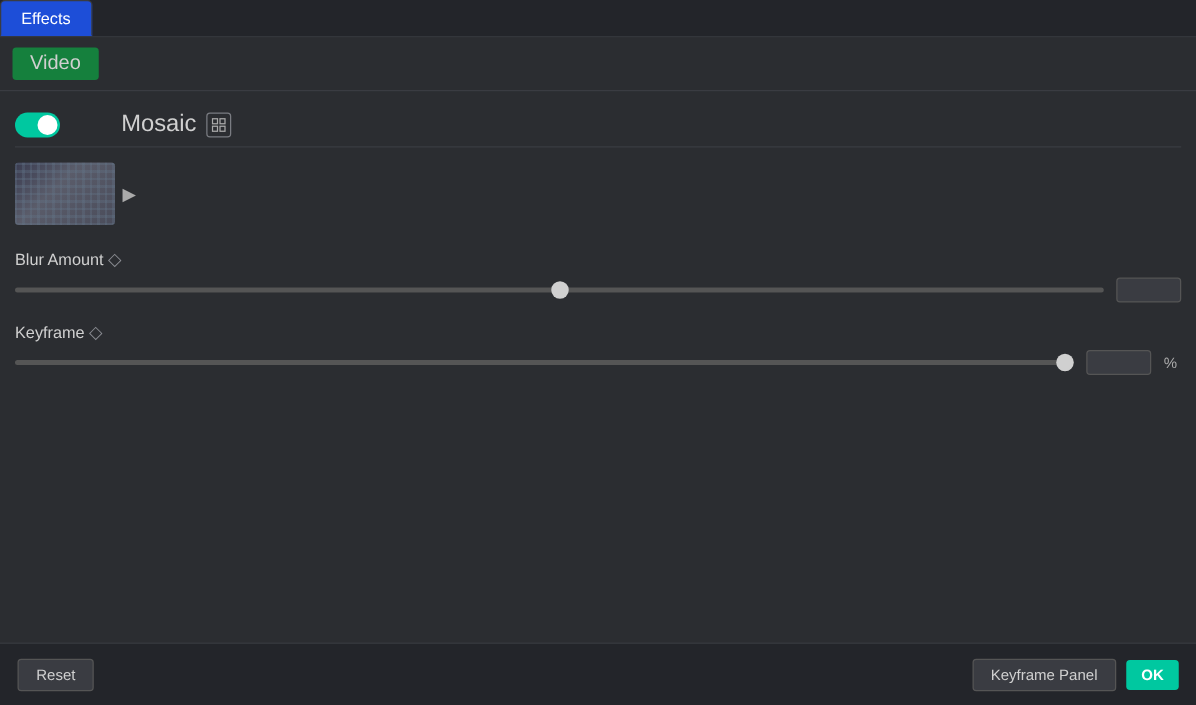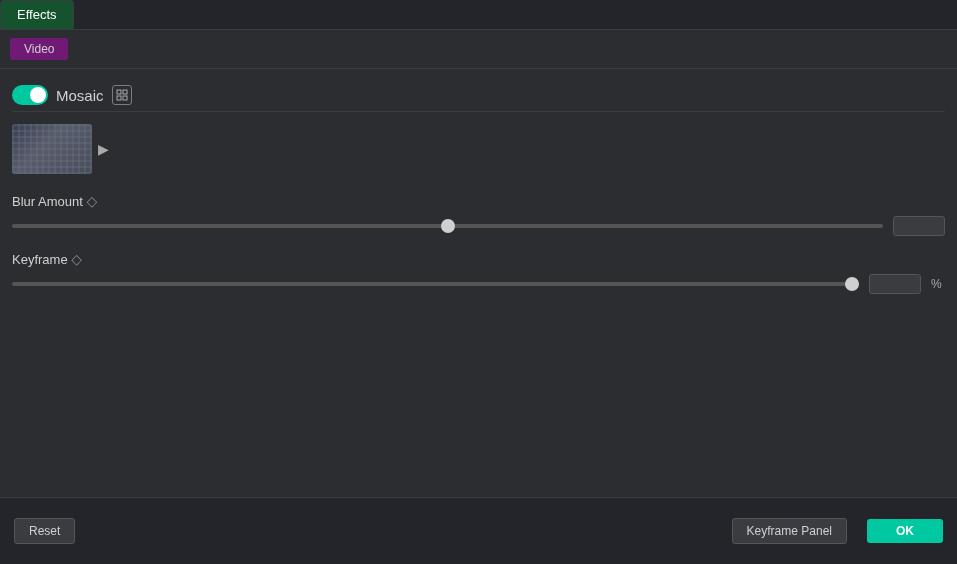--- a/index.html
+++ b/index.html
@@ -19,38 +19,38 @@
       border-bottom: 1px solid #3a3c42;
     }
     .tab {
       padding: 6px 16px;
       font-size: 13px;
       color: #d0d0d0;
       cursor: pointer;
       border: 1px solid transparent;
     }
     .tab.active {
-      background-color: #14532d;
+      background-color: #1d4ed8;
       border-color: #3a3c42 #3a3c42 transparent #3a3c42;
       border-radius: 4px 4px 0 0;
       color: #ffffff;
     }
 
     
     .sub-tab-bar {
       background-color: #2b2d31;
       display: flex;
       padding: 8px 10px;
       border-bottom: 1px solid #3a3c42;
     }
     .sub-tab {
       padding: 4px 14px;
-      font-size: 12px;
-      color: #d0d0d0;
-      background-color: #701a75;
+      font-size: 16px;
+      color: #d0d0d0;
+      background-color: #15803d;
       border-radius: 3px;
       cursor: pointer;
     }
 
     
     .content {
       padding: 10px 12px;
     }
 
     
@@ -79,22 +79,23 @@
       width: 16px;
       height: 16px;
       background: white;
       border-radius: 50%;
       top: 2px;
       left: 18px;
       transition: left 0.2s;
     }
 
     .mosaic-label {
-      font-size: 15px;
-      color: #d0d0d0;
+      font-size: 19px;
+      color: #d0d0d0;
+      margin-left: 41px;
     }
 
     .mosaic-icon {
       width: 20px;
       height: 20px;
       border: 1px solid #7a7c82;
       border-radius: 3px;
       display: flex;
       align-items: center;
       justify-content: center;
@@ -204,53 +205,53 @@
       color: #aaa;
       width: 14px;
     }
 
     
     .bottom-bar {
       position: absolute;
       bottom: 0;
       left: 0;
       right: 0;
-      height: 67px;
+      height: 50px;
       background-color: #23252a;
       border-top: 1px solid #3a3c42;
       display: flex;
       align-items: center;
       justify-content: space-between;
       padding: 0 14px;
     }
     .reset-btn {
       padding: 5px 14px;
       font-size: 12px;
       background-color: #3a3c42;
       color: #d0d0d0;
       border: 1px solid #555;
       border-radius: 3px;
       cursor: pointer;
     }
     .bottom-right {
       display: flex;
-      gap: 20px;
+      gap: 8px;
       align-items: center;
     }
     .keyframe-btn {
       padding: 5px 14px;
       font-size: 12px;
       background-color: #3a3c42;
       color: #d0d0d0;
       border: 1px solid #555;
       border-radius: 3px;
       cursor: pointer;
     }
     .ok-btn {
-      padding: 5px 29px;
+      padding: 5px 12px;
       font-size: 12px;
       background-color: #00c8a0;
       color: #fff;
       border: none;
       border-radius: 3px;
       cursor: pointer;
       font-weight: 600;
     }
   </style>
 </head>

